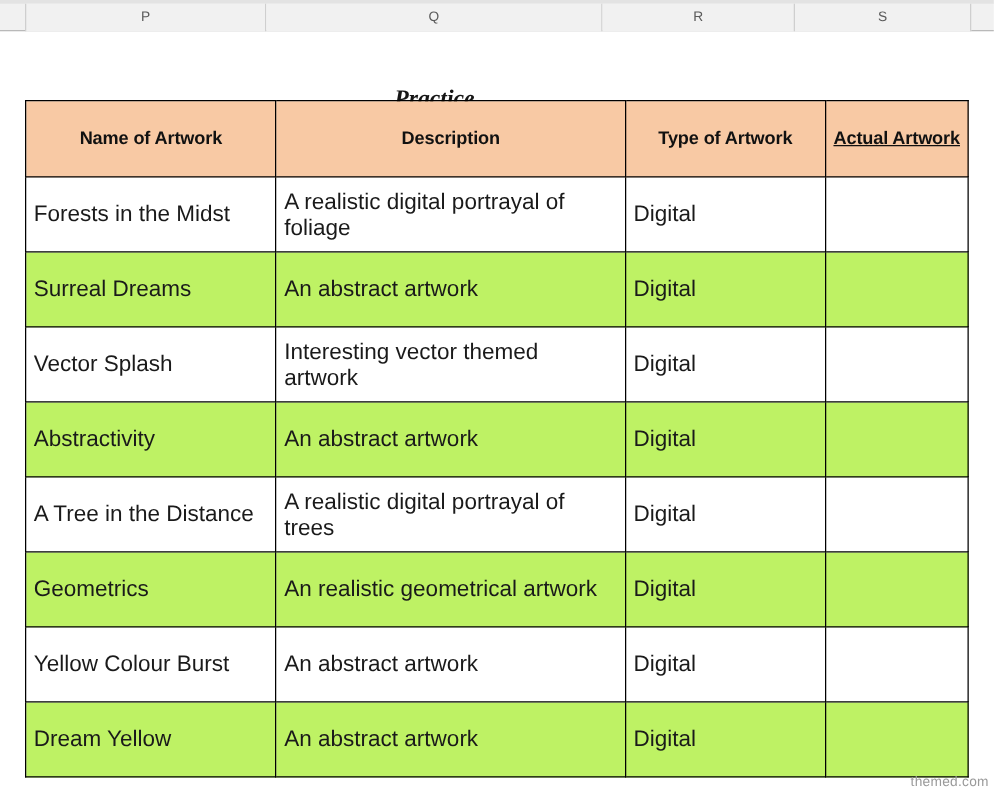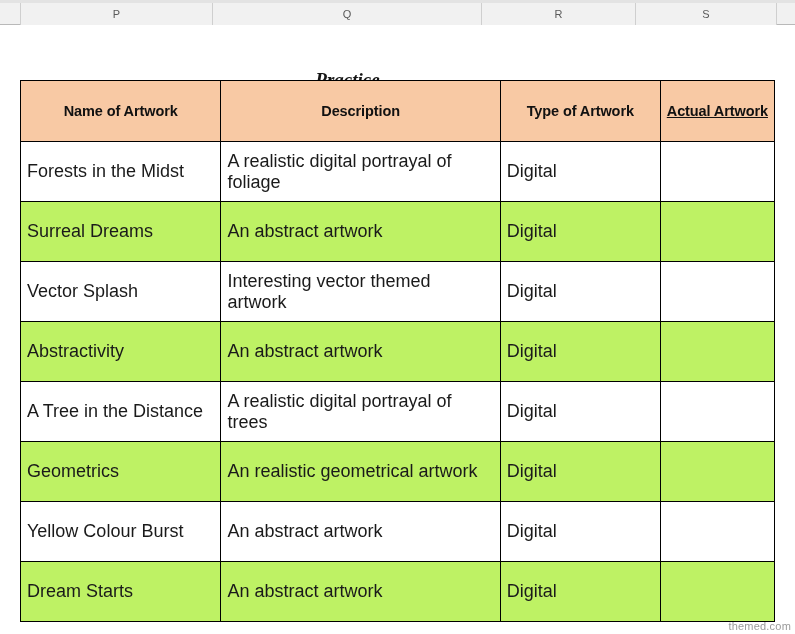--- a/index.html
+++ b/index.html
@@ -174,21 +174,21 @@
         <td class="col-type">Digital</td>
         <td class="col-actual"></td>
       </tr>
       <tr class="odd">
         <td class="col-name">Yellow Colour Burst</td>
         <td class="col-desc">An abstract artwork</td>
         <td class="col-type">Digital</td>
         <td class="col-actual"></td>
       </tr>
       <tr class="even">
-        <td class="col-name">Dream Starts</td>
+        <td class="col-name">Dream Yellow</td>
         <td class="col-desc">An abstract artwork</td>
         <td class="col-type">Digital</td>
         <td class="col-actual"></td>
       </tr>
     </tbody>
 </table>
 
 <div class="watermark">themed.com</div>
 
 </body></html>

